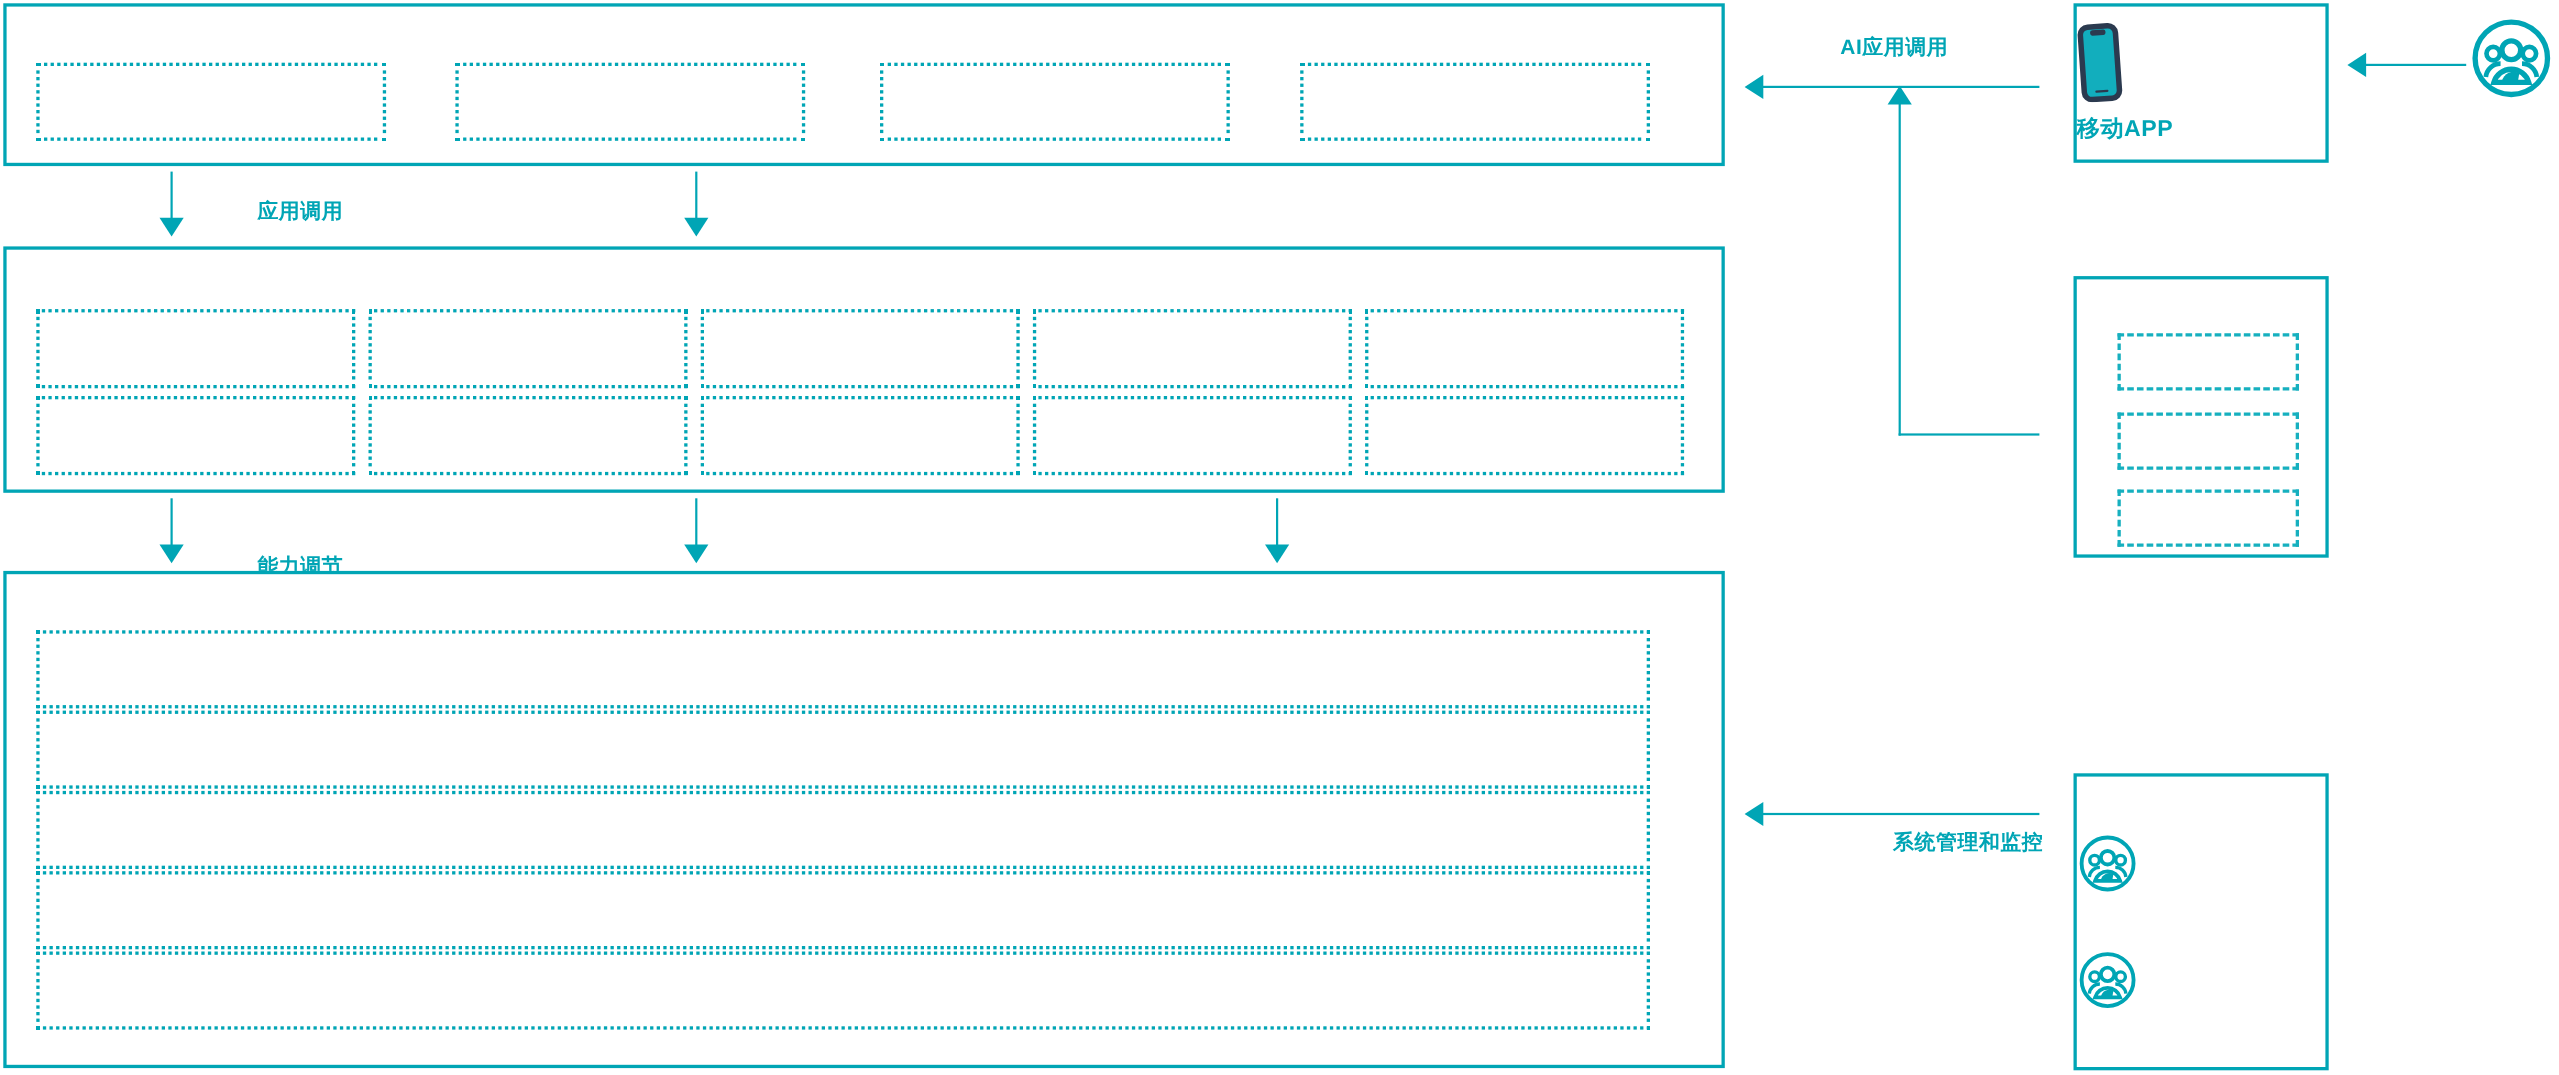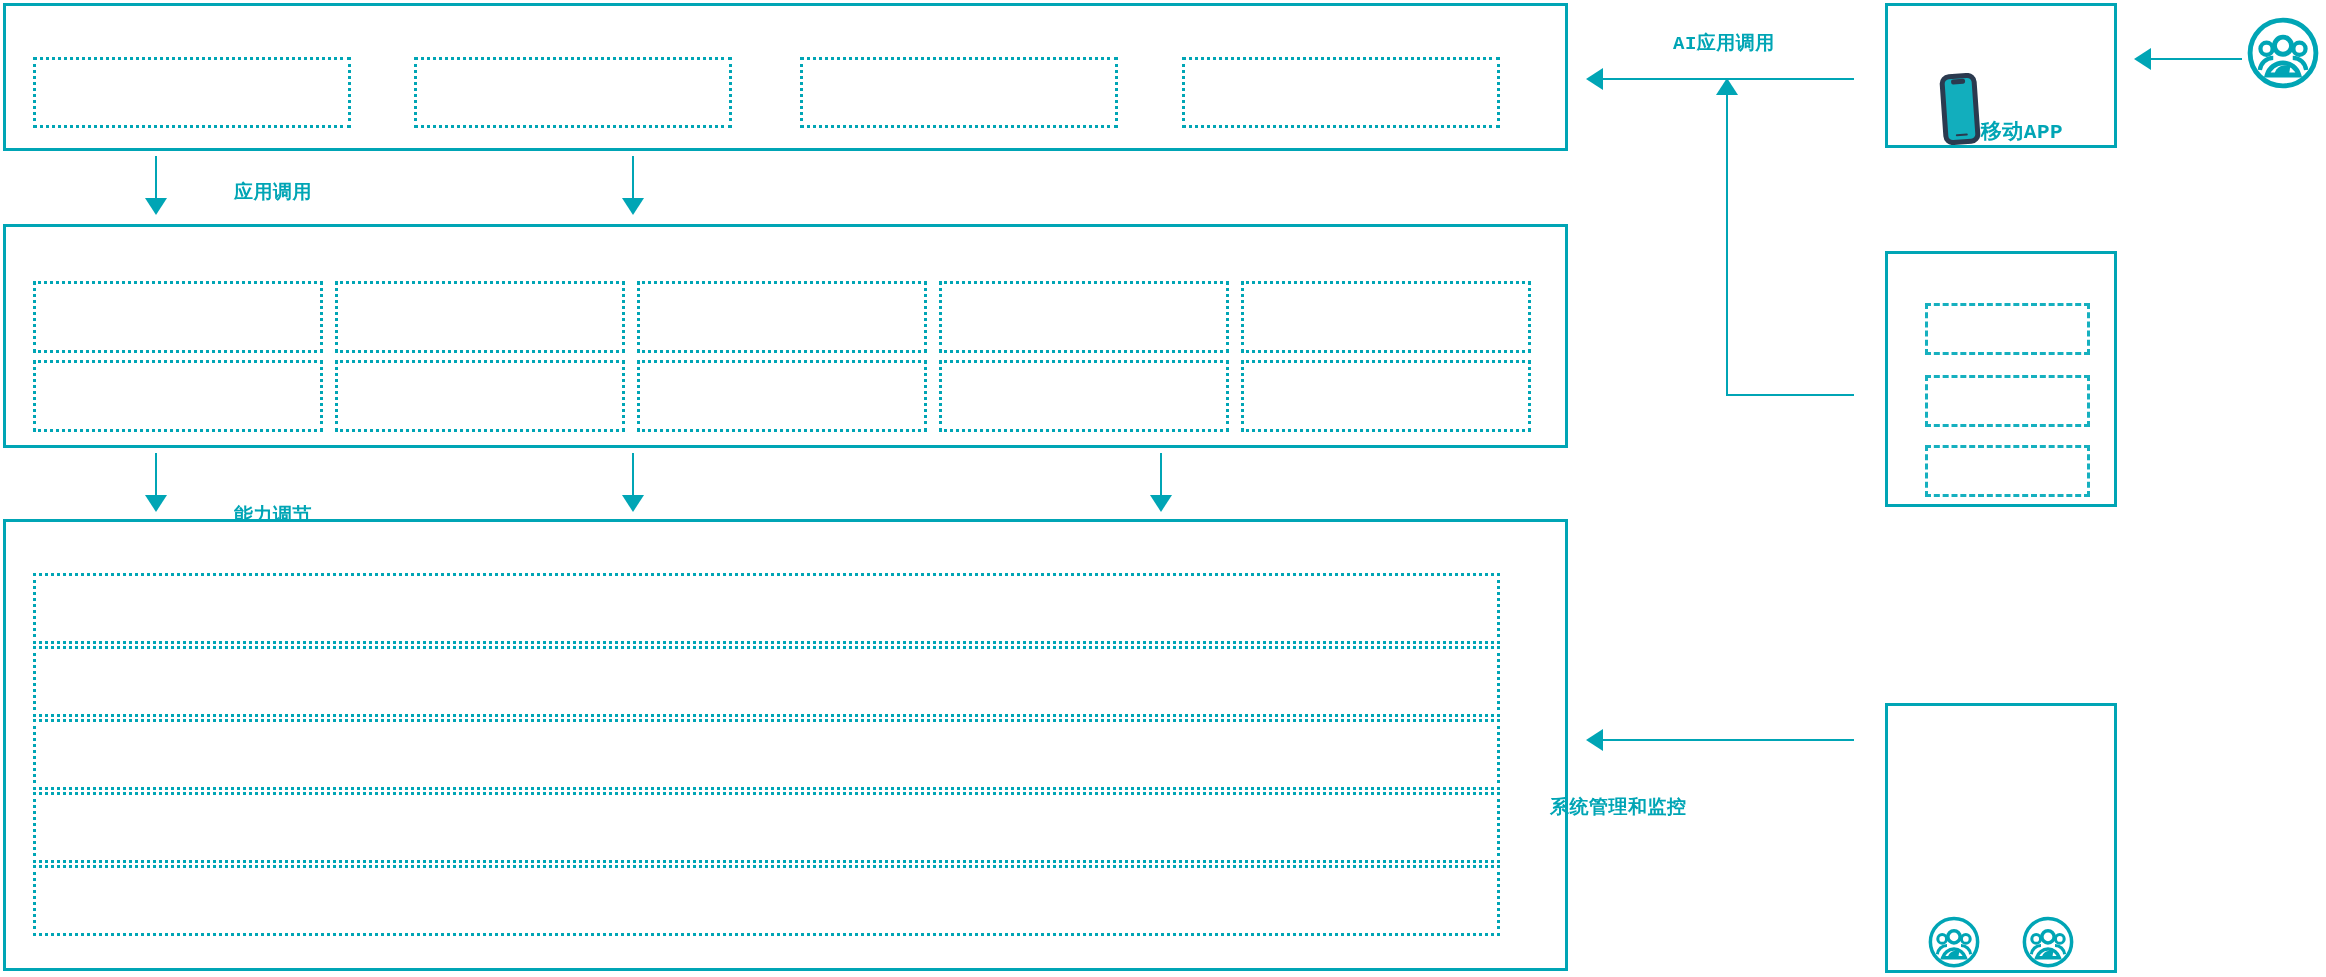--- a/index.html
+++ b/index.html
@@ -14,21 +14,21 @@
 
   #canvas {
     position: relative;
     width: 2326px;
     height: 977px;
     background: #ffffff;
     overflow: hidden;
   }
 
   
-  .abs { position: absolute; box-sizing: border-box; font-family: Liberation Mono, monospace; }
+  .abs { position: absolute; box-sizing: border-box; }
 
   
   .layer-panel {
     border: 3px solid #00a5b5;
     background: #ffffff;
   }
 
   
   .dotted-block {
     border: 3px dotted #00a5b5;
@@ -37,22 +37,22 @@
   .dashed-block {
     border: 3px dashed #16b0bf;
     background: #ffffff;
   }
 
   
   .actor-card {
     border: 3px solid #00a5b5;
     background: #ffffff;
     display: flex;
-    flex-direction: row;
-    align-items: flex-end;
+    flex-direction: column;
+    align-items: flex-start;
     justify-content: center;
   }
 
   .card-label {
     color: #00a5b5;
     font-size: 21px;
     font-weight: bold;
     letter-spacing: 0.5px;
     margin-top: 10px;
     white-space: nowrap;
@@ -194,21 +194,21 @@
   <div class="abs arrow-shaft-h" style="left:1602px; top:78px; width:252px;"></div>
   <div class="abs arrow-head-left" style="left:1586px; top:68px;"></div>
   <div class="abs flow-label" style="left:1673px; top:30px;">AI应用调用</div>
 
   <div class="abs arrow-shaft-v" style="left:1726px; top:94px; height:302px;"></div>
   <div class="abs arrow-head-up" style="left:1716px; top:78px;"></div>
   <div class="abs arrow-shaft-h" style="left:1726px; top:394px; width:128px;"></div>
 
   <div class="abs arrow-shaft-h" style="left:1602px; top:739px; width:252px;"></div>
   <div class="abs arrow-head-left" style="left:1586px; top:729px;"></div>
-  <div class="abs flow-label" style="left:1550px; top:753px;margin-top:41px;">系统管理和监控</div>
+  <div class="abs flow-label" style="left:1721px; top:753px;">系统管理和监控</div>
 
   <div class="abs actor-card" style="left:1885px; top:3px; width:232px; height:145px;">
     <span>
       <svg class="icon-svg" width="42" height="72" viewBox="0 0 42 72" xmlns="http://www.w3.org/2000/svg">
         <g transform="rotate(-4 21 36)">
           <rect x="5" y="3" width="32" height="66" rx="7" ry="7" fill="#12aebd" stroke="#2b3a4f" stroke-width="5"></rect>
           <path d="M16 6 h10 a2 2 0 0 1 2 2 v1 a2 2 0 0 1 -2 2 h-10 a2 2 0 0 1 -2 -2 v-1 a2 2 0 0 1 2 -2 z" fill="#2b3a4f"></path>
           <rect x="15" y="61" width="12" height="2" rx="1" fill="#2b3a4f"></rect>
         </g>
       </svg>

